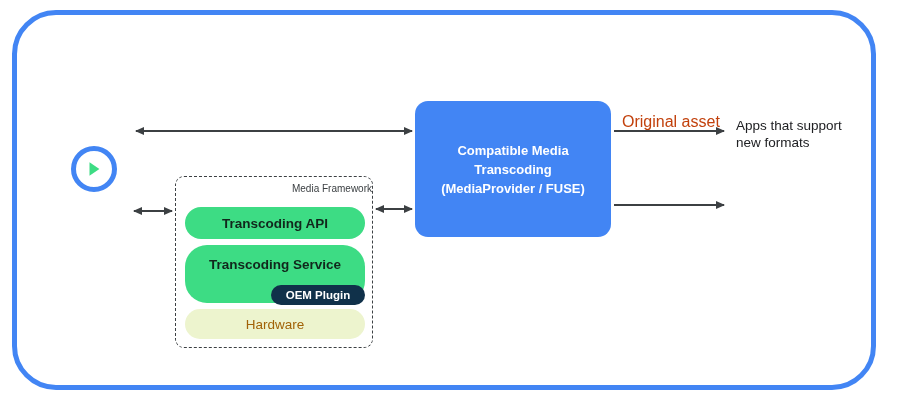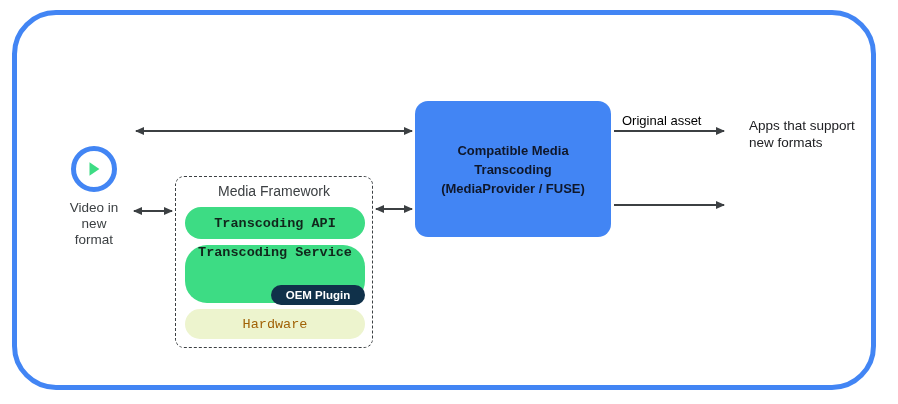--- a/index.html
+++ b/index.html
@@ -76,52 +76,52 @@
     border: 1.6px dashed #3c4043;
     border-radius: 9px;
     box-sizing: border-box;
     background: transparent;
   }
   #media-framework-title {
     position: absolute;
     left: 0;
     top: 6px;
     width: 100%;
-    text-align: center;
-    font-size: 14px;
+    text-align: right;
+    font-size: 10px;
     color: #3c4043;
   }
   .stack-box {
     position: absolute;
     left: 9px;
     width: 180px;
     border-radius: 22px;
     box-sizing: border-box;
     display: flex;
     align-items: center;
     justify-content: center;
     text-align: center;
-    font-family: Liberation Mono, monospace;
   }
   #transcoding-api {
     top: 30px;
     height: 32px;
     background: #3ddc84;
     color: #11271c;
     font-weight: bold;
     font-size: 13.5px;
   }
   #transcoding-service {
     top: 68px;
     height: 58px;
     background: #3ddc84;
     color: #11271c;
     font-weight: bold;
     font-size: 13.5px;
     align-items: flex-start;
+    padding-top: 12px;
   }
   #oem-plugin {
     position: absolute;
     left: 95px;
     top: 108px;
     width: 94px;
     height: 20px;
     border-radius: 11px;
     background: #10314a;
     color: #ffffff;
@@ -145,43 +145,43 @@
     top: 101px;
     width: 196px;
     height: 136px;
     background: #4285f4;
     border-radius: 13px;
     box-sizing: border-box;
     display: flex;
     align-items: center;
     justify-content: center;
     text-align: center;
-    color: #0f172a;
+    color: #ffffff;
     font-weight: bold;
     font-size: 13px;
     line-height: 19px;
     white-space: pre-line;
   }
   
   .asset-label {
     position: absolute;
-    font-size: 13px;
-    color: #000000;
+    font-size: 16px;
+    color: #c2410c;
   }
   #original-asset-label { left: 622px; top: 113px; }
   #transcoded-asset-label { left: 618px; top: 216px; }
   
   .apps-text {
     position: absolute;
     font-size: 13.5px;
     line-height: 17px;
     color: #202124;
     white-space: pre-line;
   }
-  #apps-support { left: 736px; top: 117px; margin-left: 13px; }
+  #apps-support { left: 736px; top: 117px; }
   #apps-no-support { left: 736px; top: 196px; }
 </style>
 </head>
 <body>
 
 <div id="canvas">
 
   <div id="outer-frame"></div>
 
   <svg id="arrows" viewBox="0 0 898 404" width="898" height="404">
@@ -204,23 +204,20 @@
 
     <line x1="614" y1="205" x2="724" y2="205" stroke="#3c4043" stroke-width="2" marker-end="url(#arrow-end)"></line>
   </svg>
 
   <div id="video-source">
     <div class="play-circle">
       <svg width="20" height="20" viewBox="0 0 20 20" aria-hidden="true">
         <path d="M5.5 3.2 L15.4 10 L5.5 16.8 Z" fill="#3ddc84"></path>
       </svg>
     </div>
-    <div id="video-source-label">Video in
-new
-format</div>
   </div>
 
   <div id="media-framework">
     <div id="media-framework-title">Media Framework</div>
 
     <div class="stack-box" id="transcoding-api">Transcoding API</div>
 
     <div class="stack-box" id="transcoding-service">Transcoding Service</div>
 
     <div id="oem-plugin">OEM Plugin</div>

